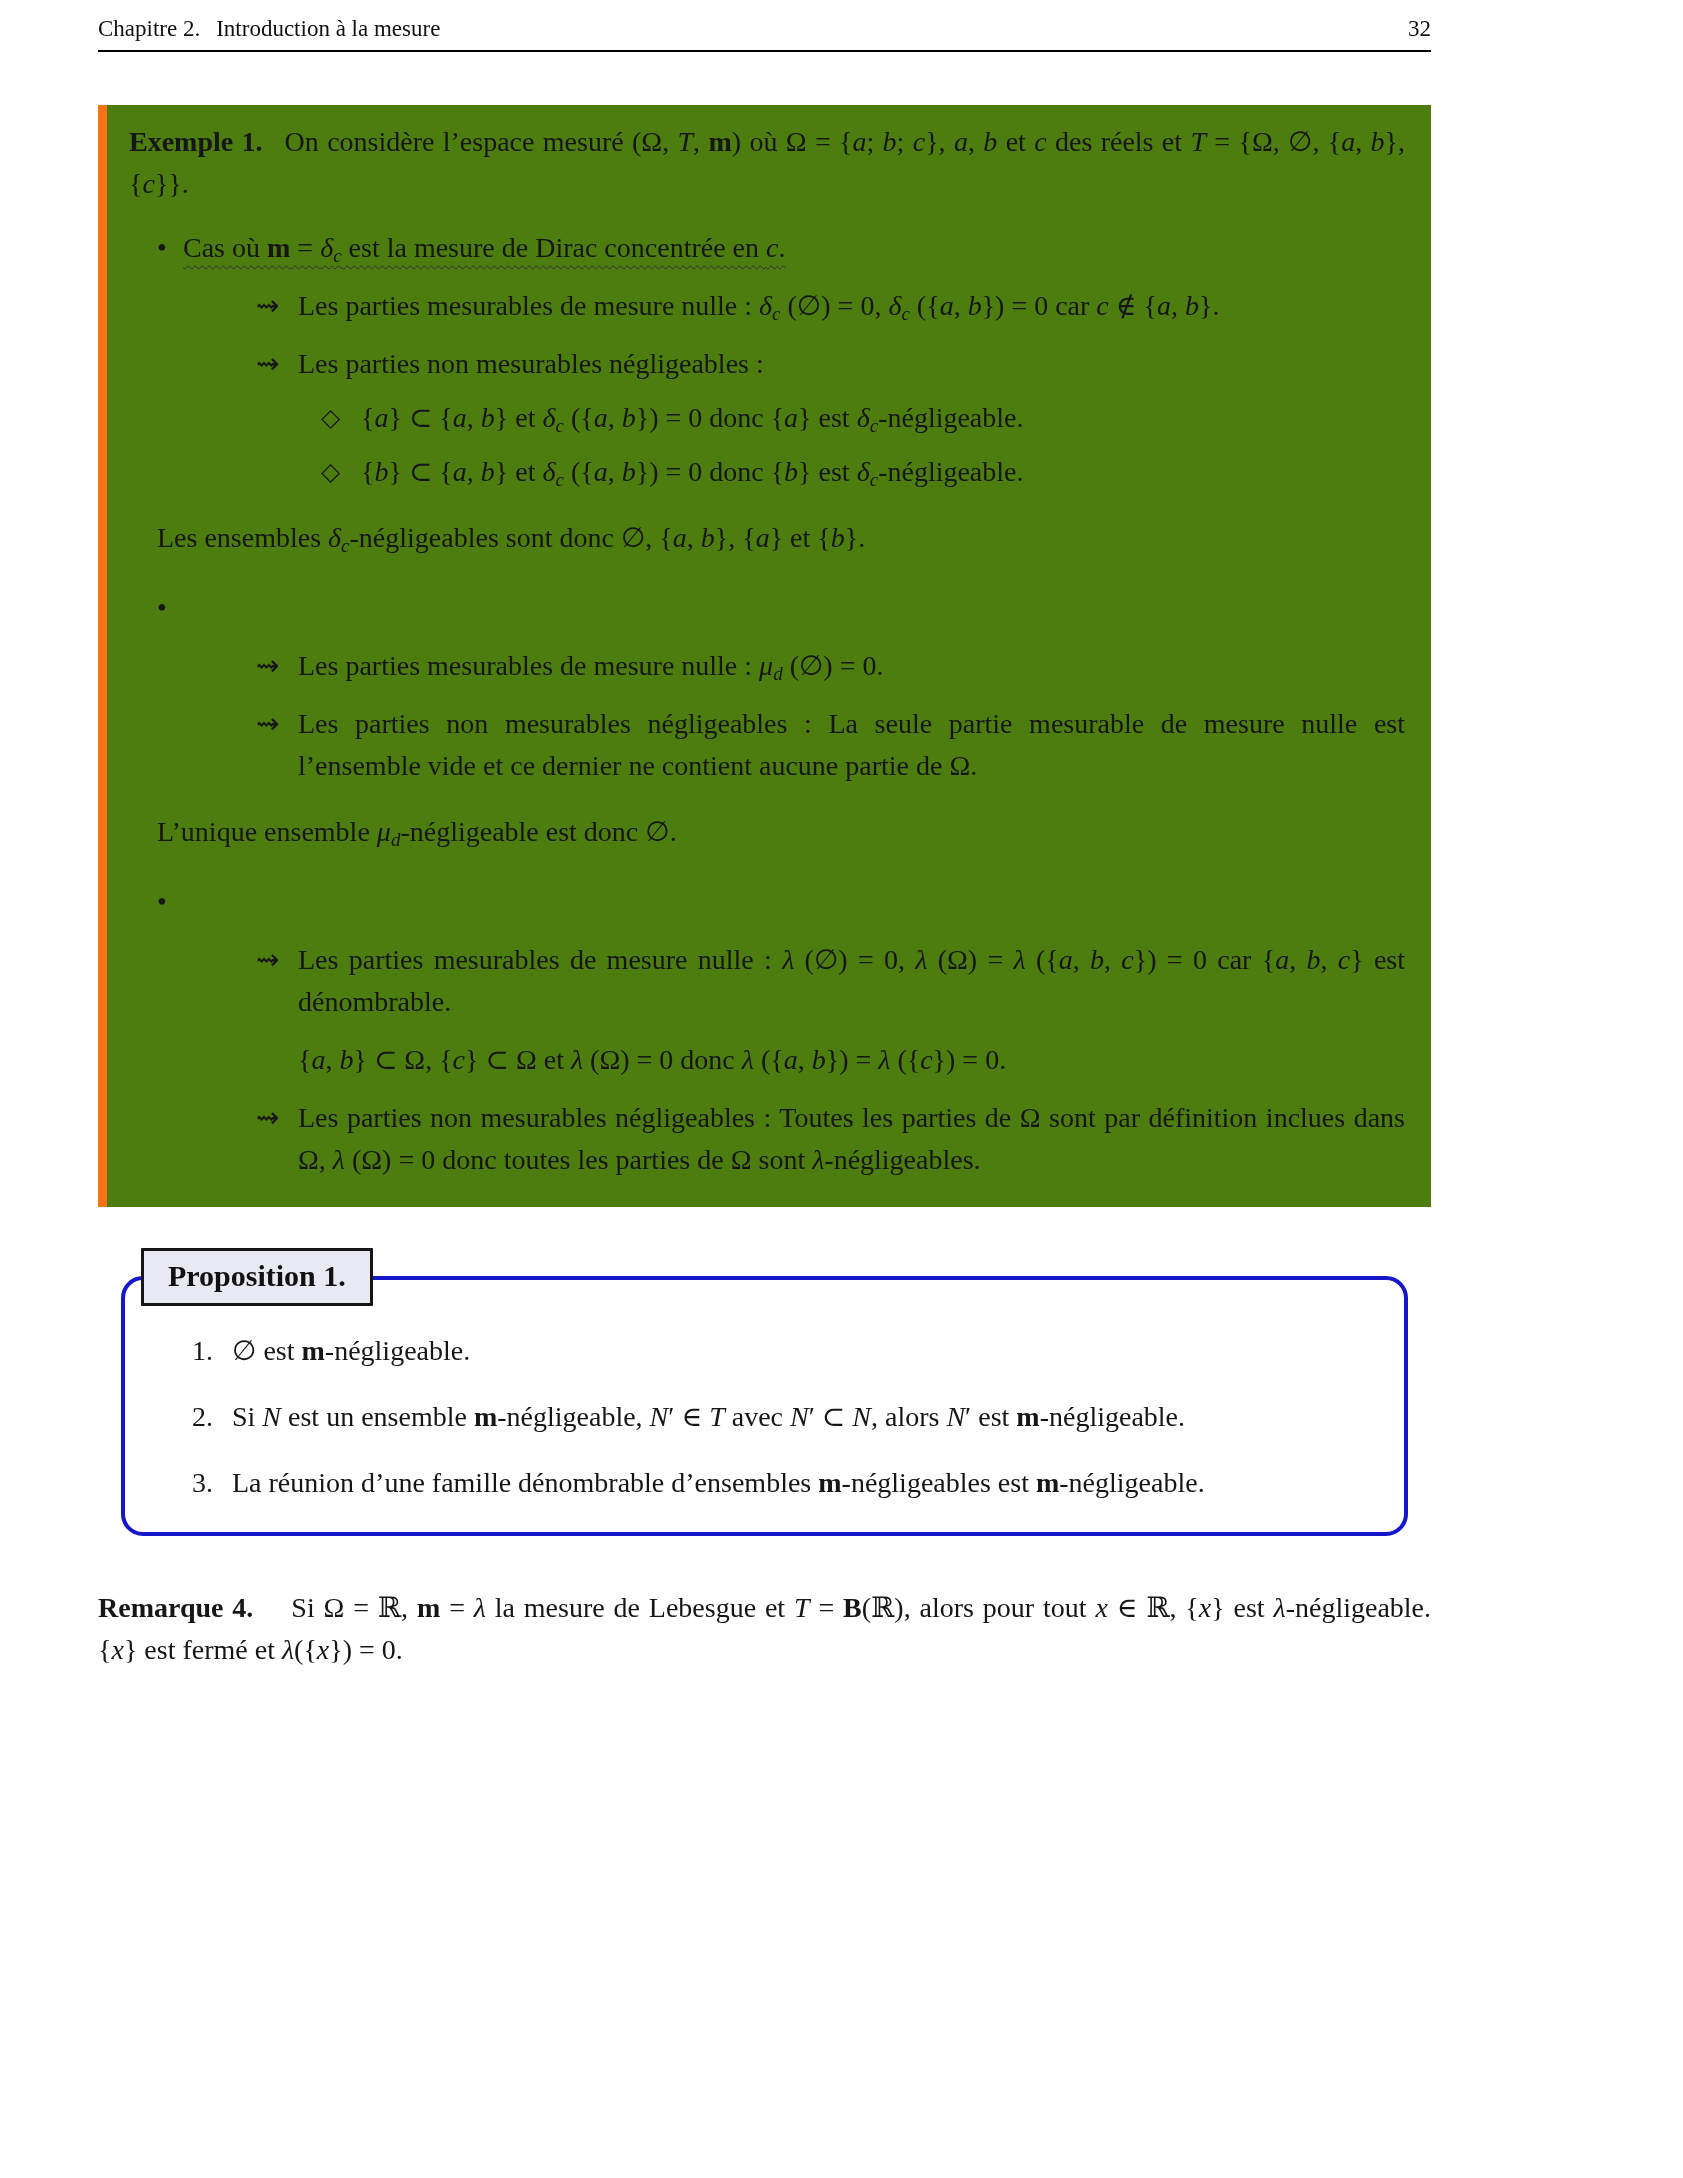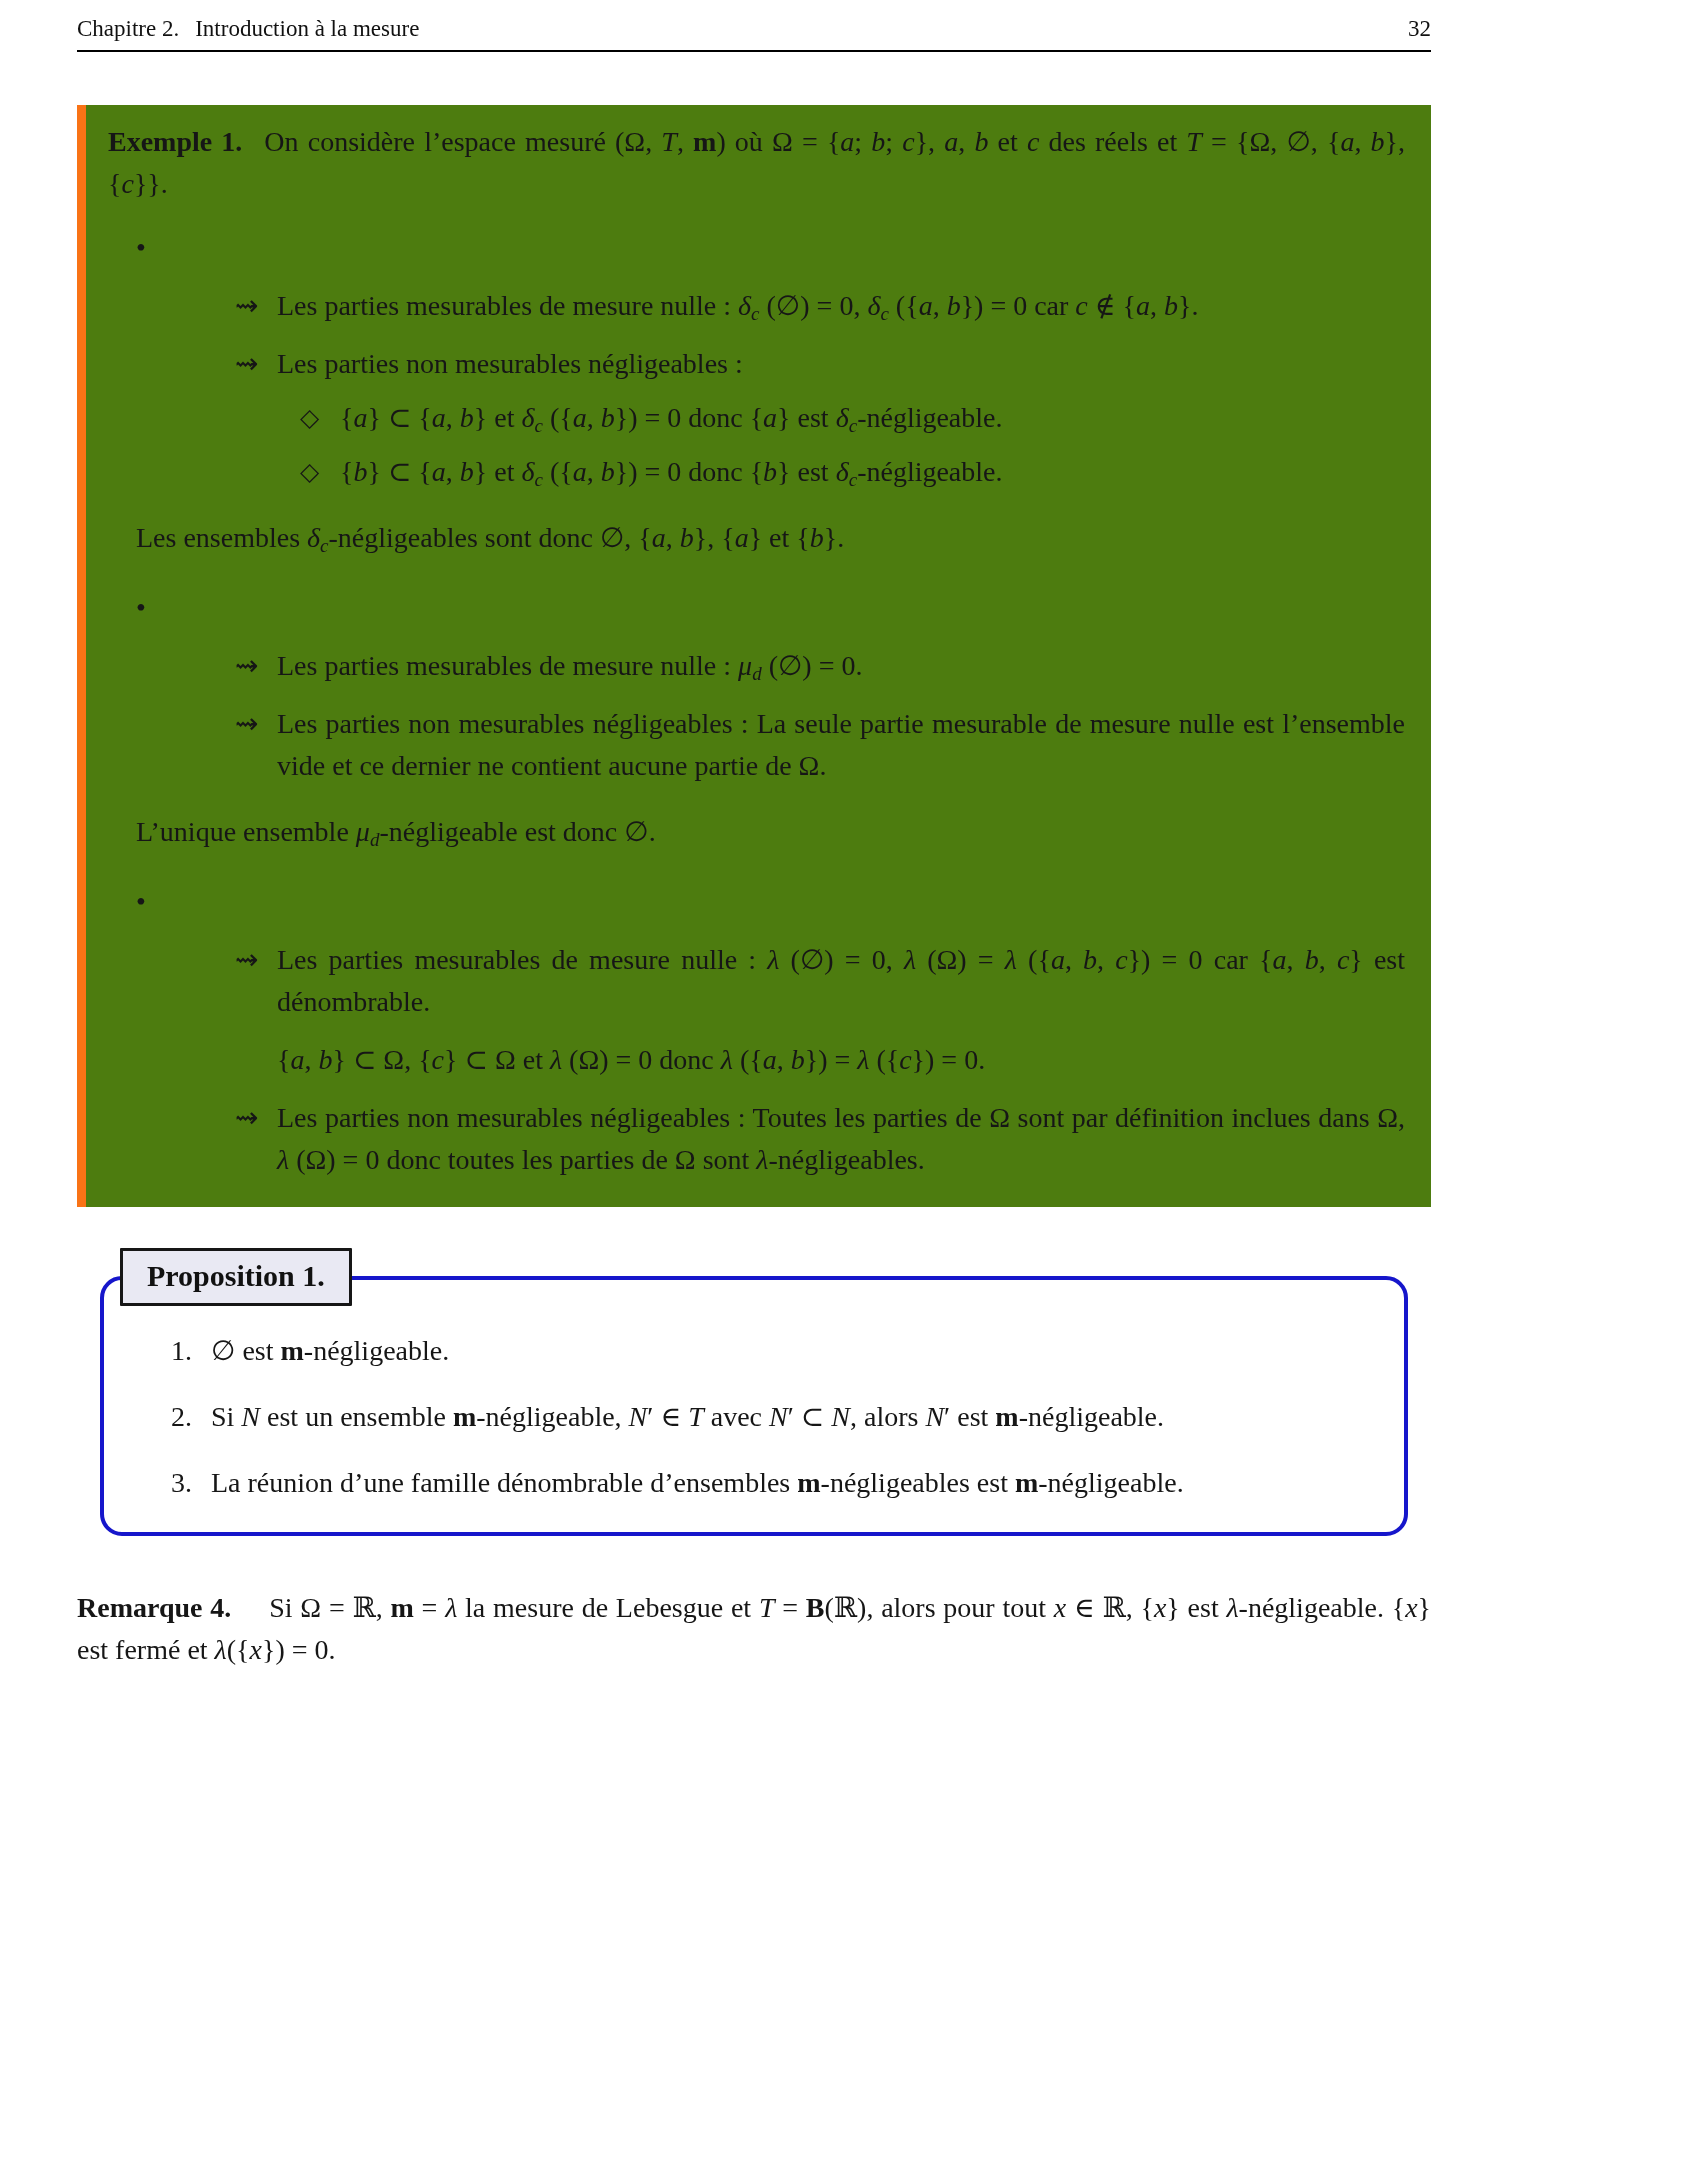--- a/index.html
+++ b/index.html
@@ -1,18 +1,18 @@
 <!DOCTYPE html>
 <html><head>
 <meta charset="utf-8">
 <style>
   html,body{margin:0;padding:0;background:#ffffff;}
   .page{
     width:1683px;height:2178px;background:#ffffff;box-sizing:border-box;
-    padding:14px 252px 0 77px;position:relative;
+    padding:14px 252px 0 98px;position:relative;
     font-family:"Liberation Serif","DejaVu Serif","DejaVu Sans",serif;
     font-size:28px;line-height:42px;color:#161616;
   }
   i{font-style:italic;}
   b{font-weight:bold;}
   sub{font-size:68%;line-height:0;vertical-align:-0.25em;}
   .just{text-align:justify;}
   
   .pagehead{display:flex;justify-content:space-between;align-items:baseline;
     border-bottom:2px solid #000;padding-bottom:6px;font-size:23px;line-height:30px;color:#111;}
@@ -63,20 +63,21 @@
 
   <section class="example-box">
 
     <p class="intro just">
       <b class="exlabel">Exemple 1.</b><span>On considère l’espace mesuré (Ω, <i>T</i>, <b>m</b>) où Ω = {<i>a</i>; <i>b</i>; <i>c</i>}, <i>a</i>, <i>b</i> et <i>c</i> des réels et <i>T</i> = {Ω, ∅, {<i>a</i>, <i>b</i>}, {<i>c</i>}}.</span>
     </p>
 
     <div class="case">
       <div class="case-title-row">
         <span class="marker bullet-marker">•</span>
+        <span class="wavy">Cas où <b>m</b> = <i>δ<sub>c</sub></i> est la mesure de Dirac concentrée en <i>c</i>.</span>
       </div>
       <div class="arrow-item">
         <span class="marker arrow-marker">⇝</span>
         <div class="itext">Les parties mesurables de mesure nulle : <i>δ<sub>c</sub></i> (∅) = 0, <i>δ<sub>c</sub></i> ({<i>a</i>, <i>b</i>}) = 0 car <i>c</i> ∉ {<i>a</i>, <i>b</i>}.</div>
       </div>
       <div class="arrow-item">
         <span class="marker arrow-marker">⇝</span>
         <div class="itext">Les parties non mesurables négligeables :</div>
       </div>
       <div class="diamond-item">

